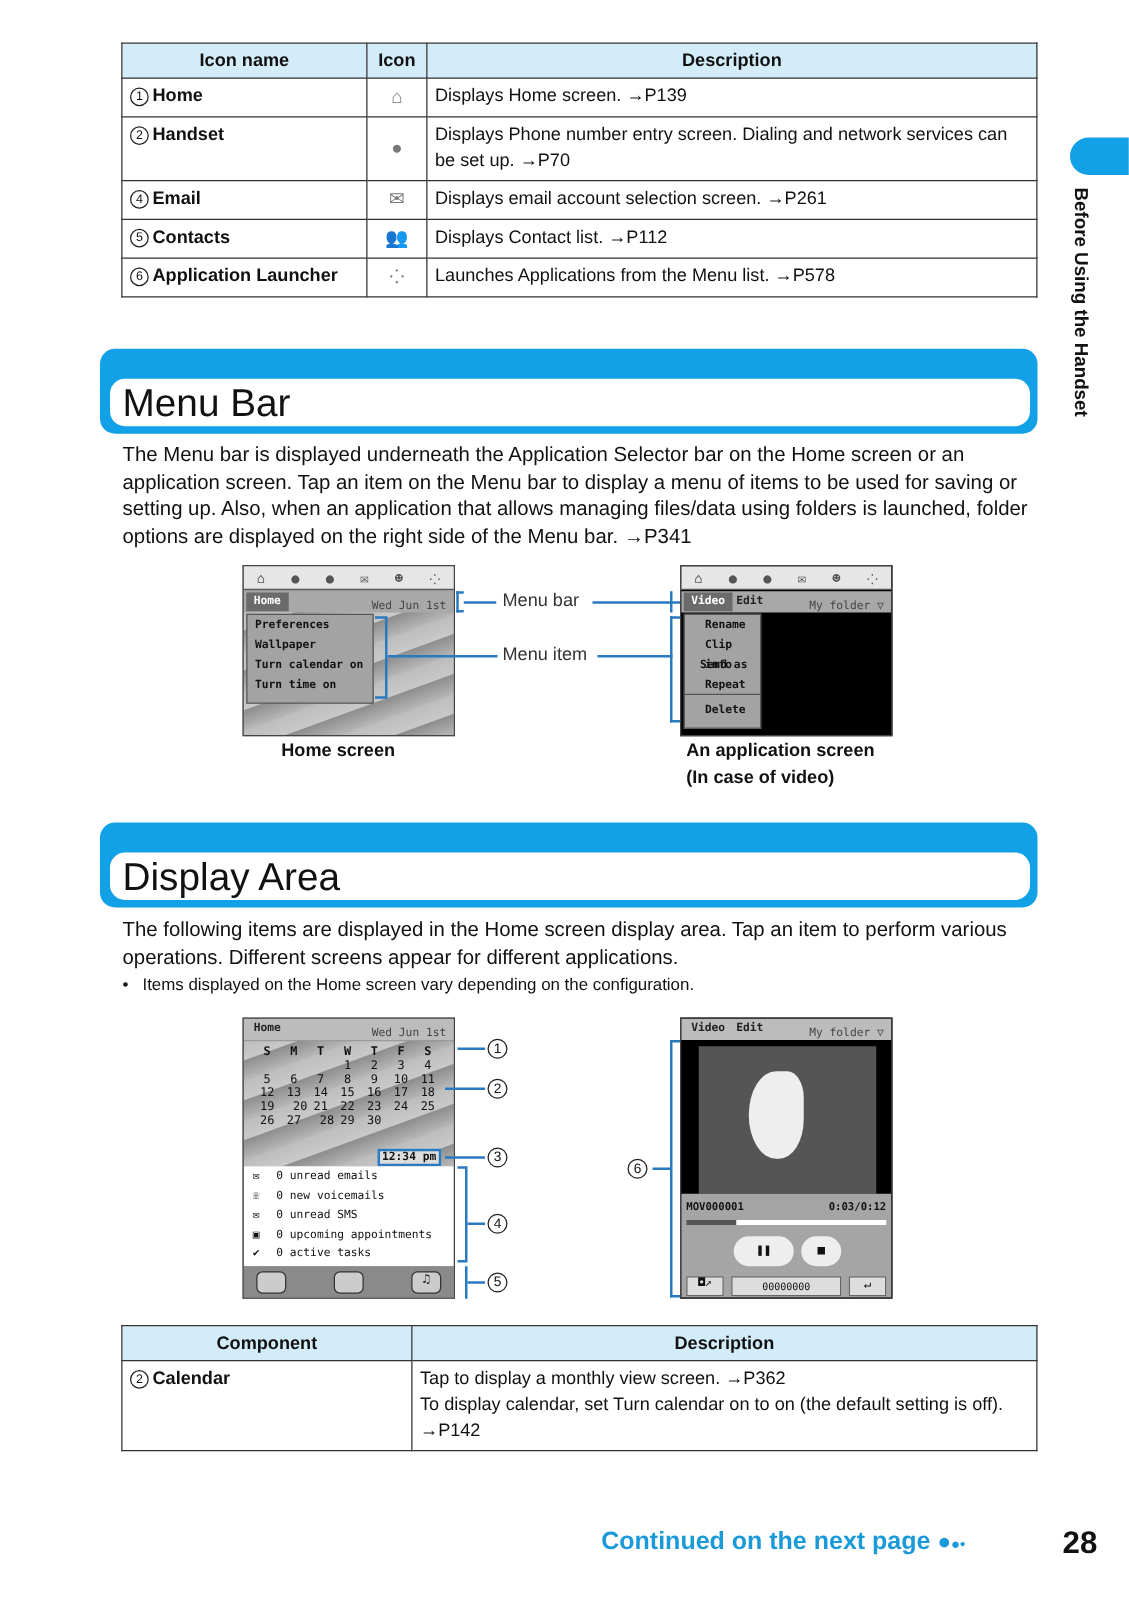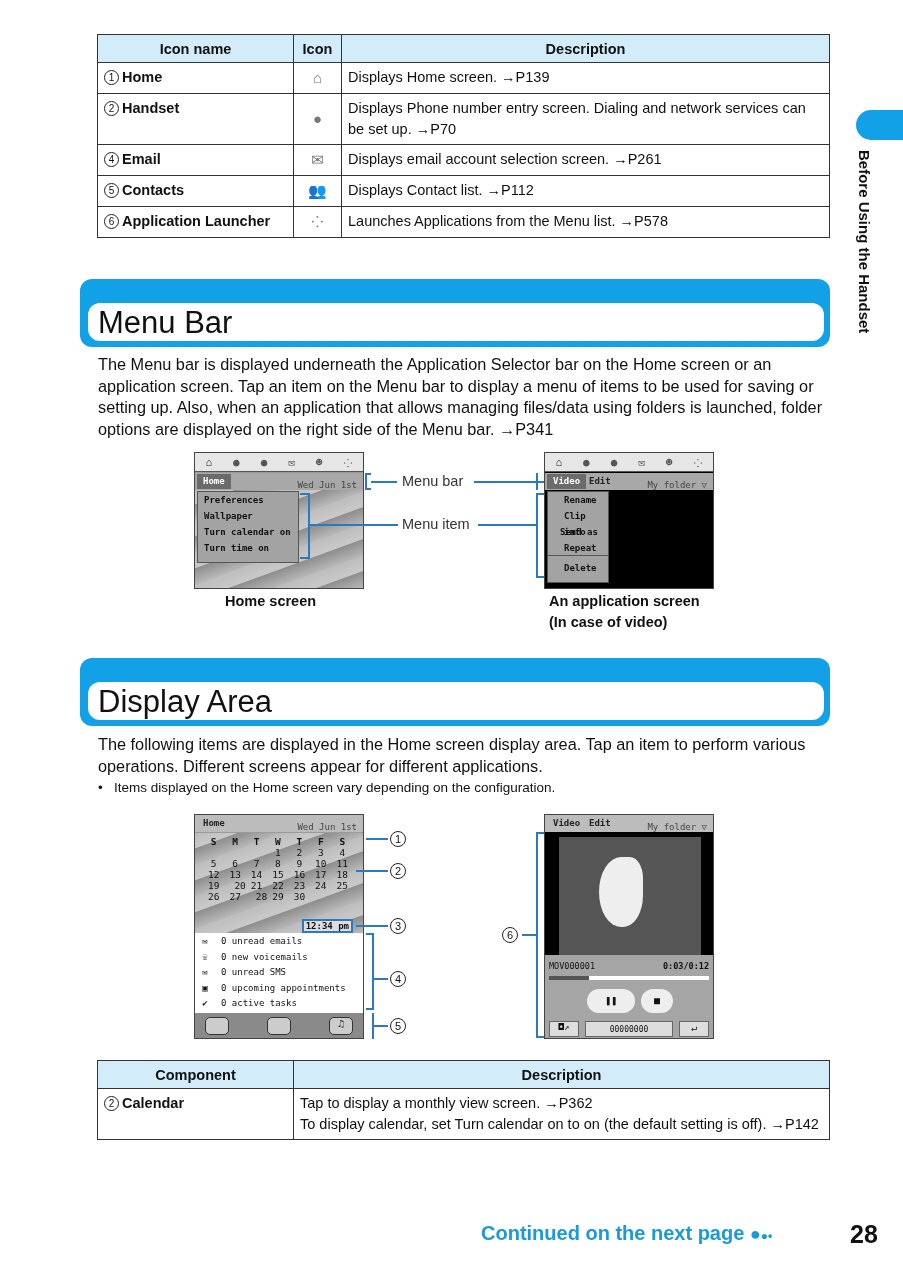--- a/index.html
+++ b/index.html
@@ -266,42 +266,42 @@
 <div class="phone" style="left:544px;top:814px;width:170px;height:225px;background:#000">
 <div class="menubar" style="top:0;background:#bcbcbc">
       <span style="position:absolute;left:8px;line-height:17px">Video</span>
       <span style="position:absolute;left:44px;line-height:17px">Edit</span>
       <span class="r">My folder ▽</span>
     </div>
 <div class="abs" style="left:14px;top:22px;width:142px;height:118px;background:#555">
       <div style="position:absolute;left:40px;top:20px;width:44px;height:70px;background:#eee;border-radius:50% 30% 45% 50%"></div>
     </div>
 <div class="abs" style="left:0;right:0;top:140px;bottom:0;background:#a5a5a5">
-<div style="position:absolute;left:4px;top:6px;font-size:8.5px;font-weight:normal">MOV000001</div>
+<div style="position:absolute;left:4px;top:6px;font-size:8.5px;font-weight:bold">MOV000001</div>
 <div style="position:absolute;right:4px;top:6px;font-size:8.5px;font-weight:bold">0:03/0:12</div>
 <div style="position:absolute;left:4px;right:4px;top:21px;height:4px;background:#fff">
         <div id="prog" style="height: 100%; background: rgb(85, 85, 85); width: 25%;"></div>
       </div>
 <div style="position:absolute;left:42px;top:34px;width:48px;height:24px;background:#eee;border-radius:12px;text-align:center;font-size:10px;line-height:24px">❚❚</div>
 <div style="position:absolute;left:96px;top:34px;width:32px;height:24px;background:#eee;border-radius:12px;text-align:center;font-size:10px;line-height:24px">■</div>
 <div style="position:absolute;left:4px;top:66px;width:30px;height:16px;background:#ddd;border:1px solid #666;font-size:9px;text-align:center">◘↗</div>
 <div style="position:absolute;left:40px;top:66px;width:88px;height:16px;background:#ddd;border:1px solid #666;font-size:8px;text-align:center;line-height:15px"><span>00000000</span></div>
 <div style="position:absolute;right:4px;top:66px;width:30px;height:16px;background:#ddd;border:1px solid #666;font-size:10px;text-align:center">↵</div>
 </div>
 </div>
 <div class="callout" style="left:536px;top:832px;width:2px;height:206px"></div>
 <div class="callout" style="left:536px;top:832px;width:8px;height:2px"></div>
 <div class="callout" style="left:536px;top:1036px;width:8px;height:2px"></div>
 <div class="callout" style="left:522px;top:934px;width:14px;height:2px"></div>
 <div class="num" style="left:502px;top:927px">6</div>
 
 <table class="tbl" style="left:97px;top:1060px;width:733px">
 <thead>
       <tr>
-<th style="width:196px">Component</th>
+<th style="width:232px">Component</th>
 <th>Description</th>
 </tr>
     </thead>
 <tbody>
 <tr>
         <td class="nm"><span class="circ">2</span><span>Calendar</span></td>
         <td>
           <div>Tap to display a monthly view screen. →P362</div>
           <div>To display calendar, set Turn calendar on to on (the default setting is off). →P142</div>
         </td>

